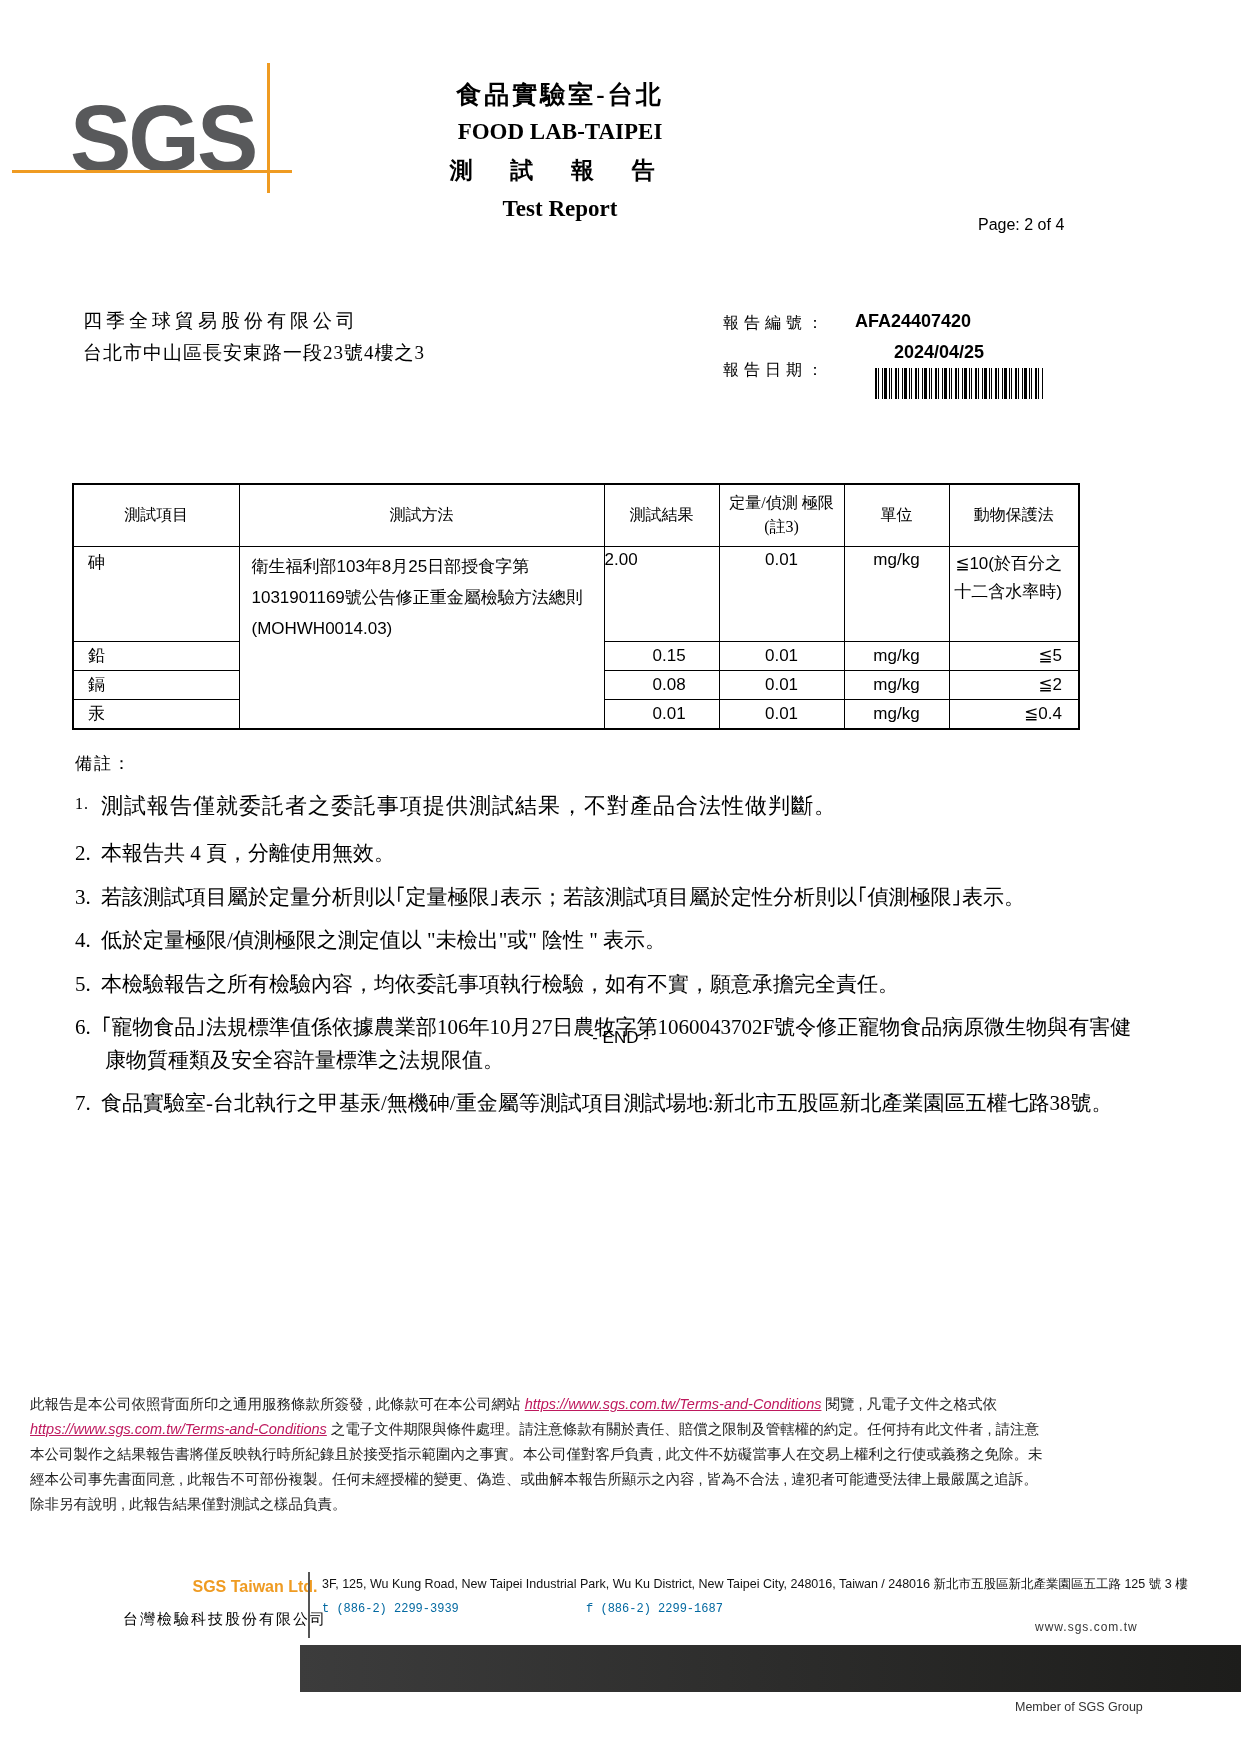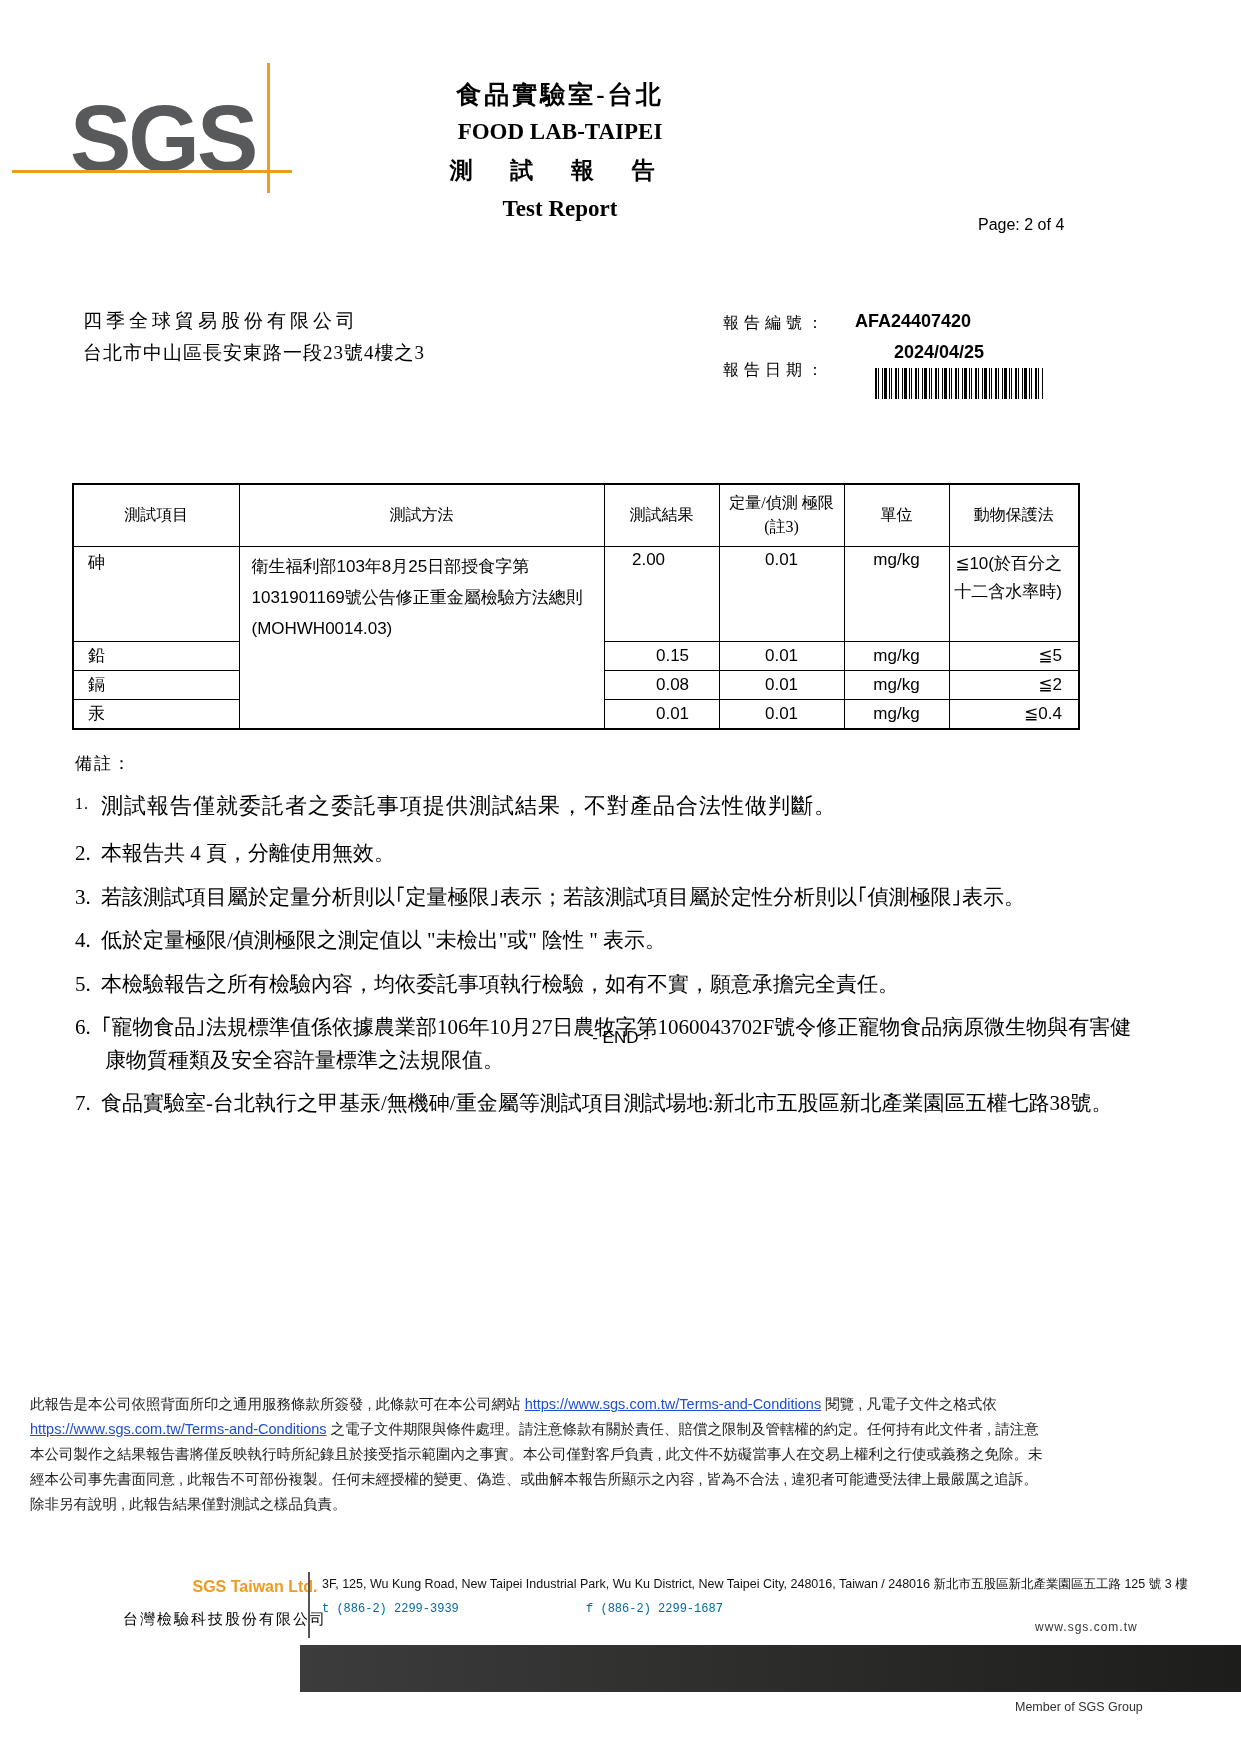--- a/index.html
+++ b/index.html
@@ -51,21 +51,21 @@
   table.results th,table.results td{border:1.5px solid #000;}
   table.results th{font-size:16px;font-weight:normal;text-align:center;vertical-align:middle;
                    height:62px;line-height:1.5;padding:2px 6px;}
   td.c-item{font-size:17px;padding:4px 0 0 14px;vertical-align:top;
             font-family:"Liberation Sans","DejaVu Sans",sans-serif;}
   tr.r-mid td.c-item{vertical-align:middle;padding-top:0;}
   td.c-method{font-family:"Liberation Sans","DejaVu Sans",sans-serif;font-size:17px;
               vertical-align:top;padding:4px 10px 0 12px;line-height:31px;}
   td.c-result,td.c-limit,td.c-unit,td.c-law{font-family:"Liberation Sans","DejaVu Sans",sans-serif;
               font-size:17px;vertical-align:top;padding-top:3px;}
-  td.c-result{text-align:center;padding-right:26px;}
+  td.c-result{text-align:left;padding-right:26px;}
   td.c-limit{text-align:center;}
   td.c-unit{text-align:center;}
   td.c-law{text-align:right;padding-right:16px;line-height:28px;}
   tr.r-top{height:95px;}
   tr.r-mid{height:28px;}
   tr.r-mid td{vertical-align:middle;padding-top:0;}
   tr.r-mid td.c-result{padding-top:0;padding-left:48px;}
 
   
   .notes{position:absolute;left:75px;top:752px;width:1075px;}
@@ -74,21 +74,21 @@
   .note .num{display:inline-block;width:26px;text-indent:0;}
   .note-large{font-size:22px;margin-bottom:14px;letter-spacing:1px;}
   .note-large .num{font-size:16px;vertical-align:4px;}
   .end-marker{position:absolute;left:0;top:1028px;width:1241px;text-align:center;
               font-family:"Liberation Sans","DejaVu Sans",sans-serif;font-size:17px;}
 
   
   .legal{position:absolute;left:30px;top:1392px;width:1185px;
          font-family:"Liberation Sans","DejaVu Sans",sans-serif;font-size:14.5px;
          line-height:25px;color:#222;}
-  .legal a{color:#1d4ed8;text-decoration:underline;}
+  .legal a{color:#be185d;text-decoration:underline;font-style:italic;}
 
   .footer-contact{position:absolute;left:60px;top:1572px;width:1140px;height:70px;}
   .sgs-co-en{position:absolute;left:95px;top:6px;width:200px;text-align:center;
              font-family:"Liberation Sans","DejaVu Sans",sans-serif;
              font-weight:bold;font-size:16px;color:var(--orange);}
   .sgs-co-zh{position:absolute;left:30px;top:38px;width:270px;text-align:center;
              font-size:15px;letter-spacing:2px;}
   .footer-divider{position:absolute;left:248px;top:0;width:1.5px;height:66px;background:#555;}
   .footer-address{position:absolute;left:262px;top:4px;width:880px;
                   font-family:"Liberation Sans","DejaVu Sans",sans-serif;font-size:12.5px;color:#111;}

